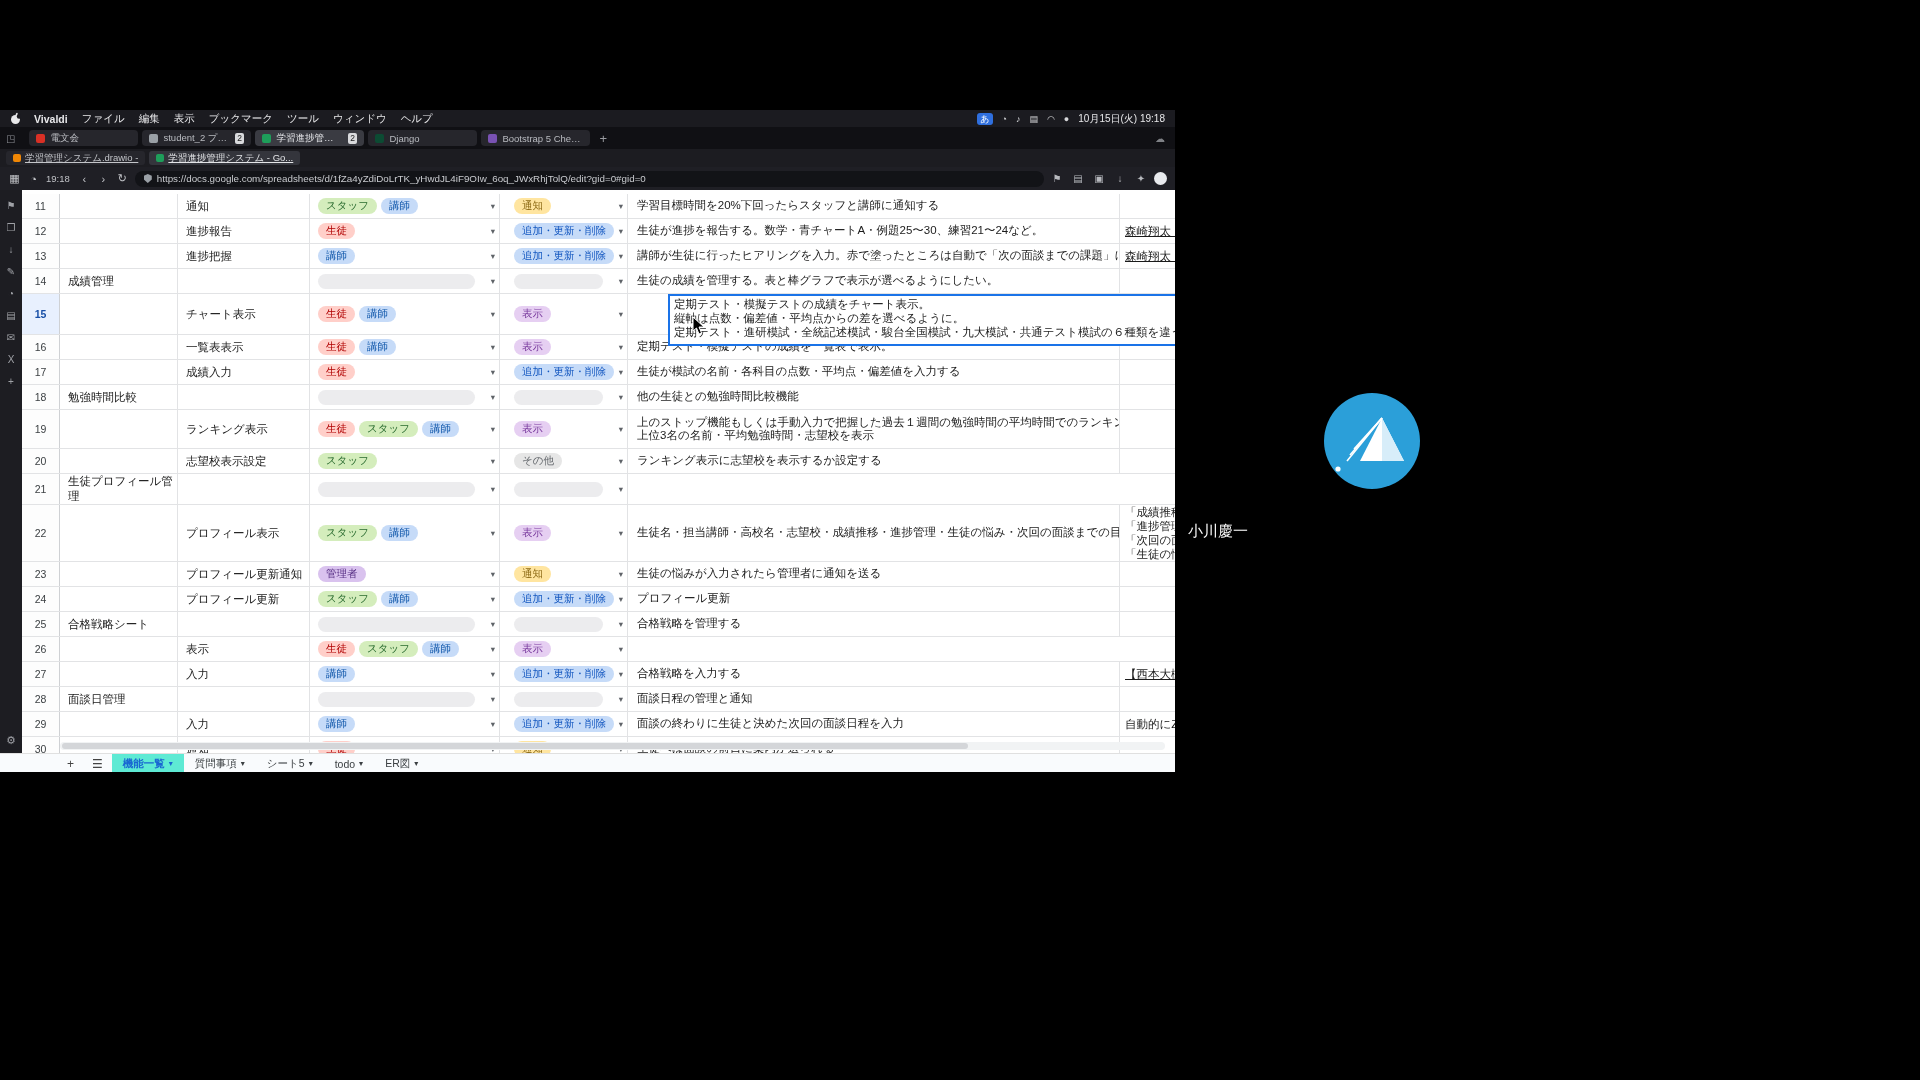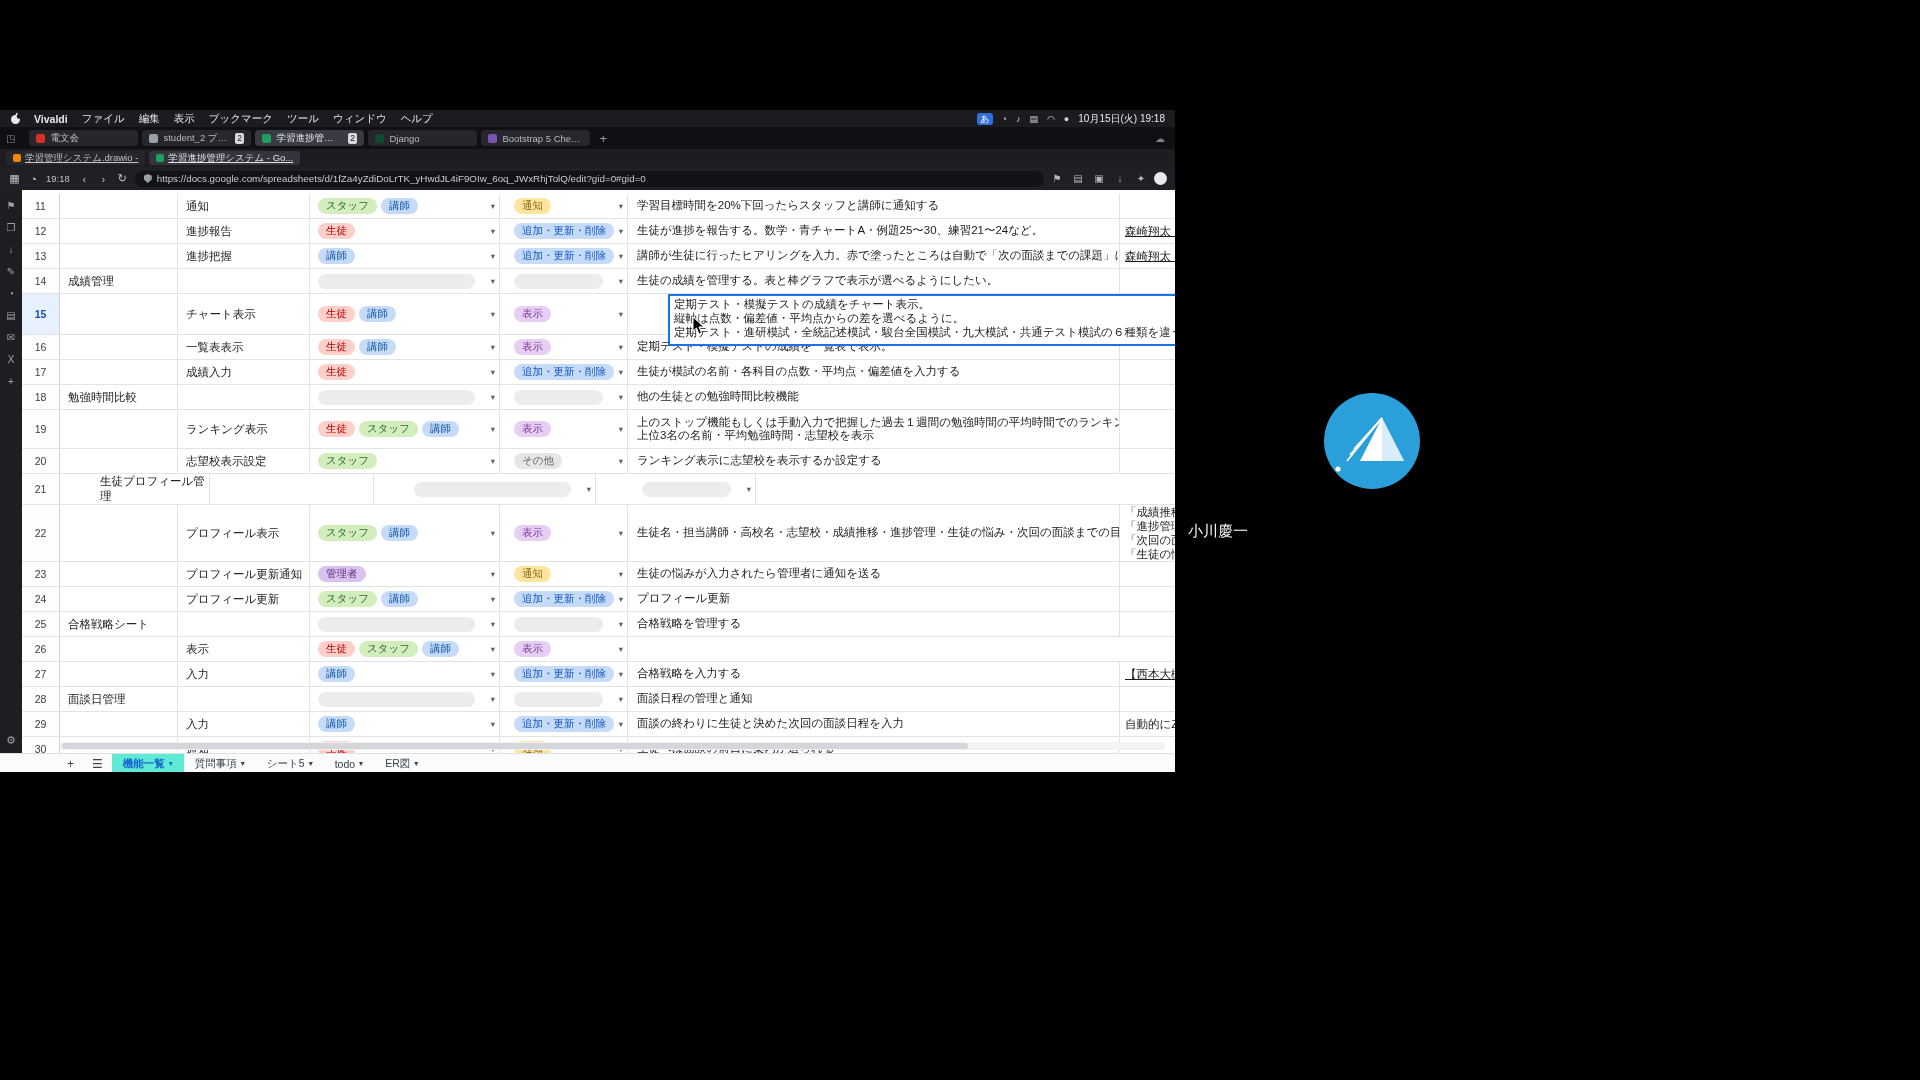--- a/index.html
+++ b/index.html
@@ -373,21 +373,21 @@
               </div>
               <div class="c cd">
                 <span class="chip" style="background: rgb(230, 230, 230); color: rgb(95, 99, 104);">その他</span>
                 <span class="chev">▾</span>
               </div>
               <div class="c ce">
                 <div class="dl">ランキング表示に志望校を表示するか設定する</div>
               </div>
               <div class="c cf"></div>
             </div>
-            <div class="srow" style="height: 30px; gap: 32px;">
+            <div class="srow" style="height: 30px;">
               <div class="c num">21</div>
               <div class="c ca">生徒プロフィール管理</div>
               <div class="c cb"></div>
               <div class="c cc">
                 <span class="epill"></span>
                 <span class="chev">▾</span>
               </div>
               <div class="c cd">
                 <span class="epill"></span>
                 <span class="chev">▾</span>

